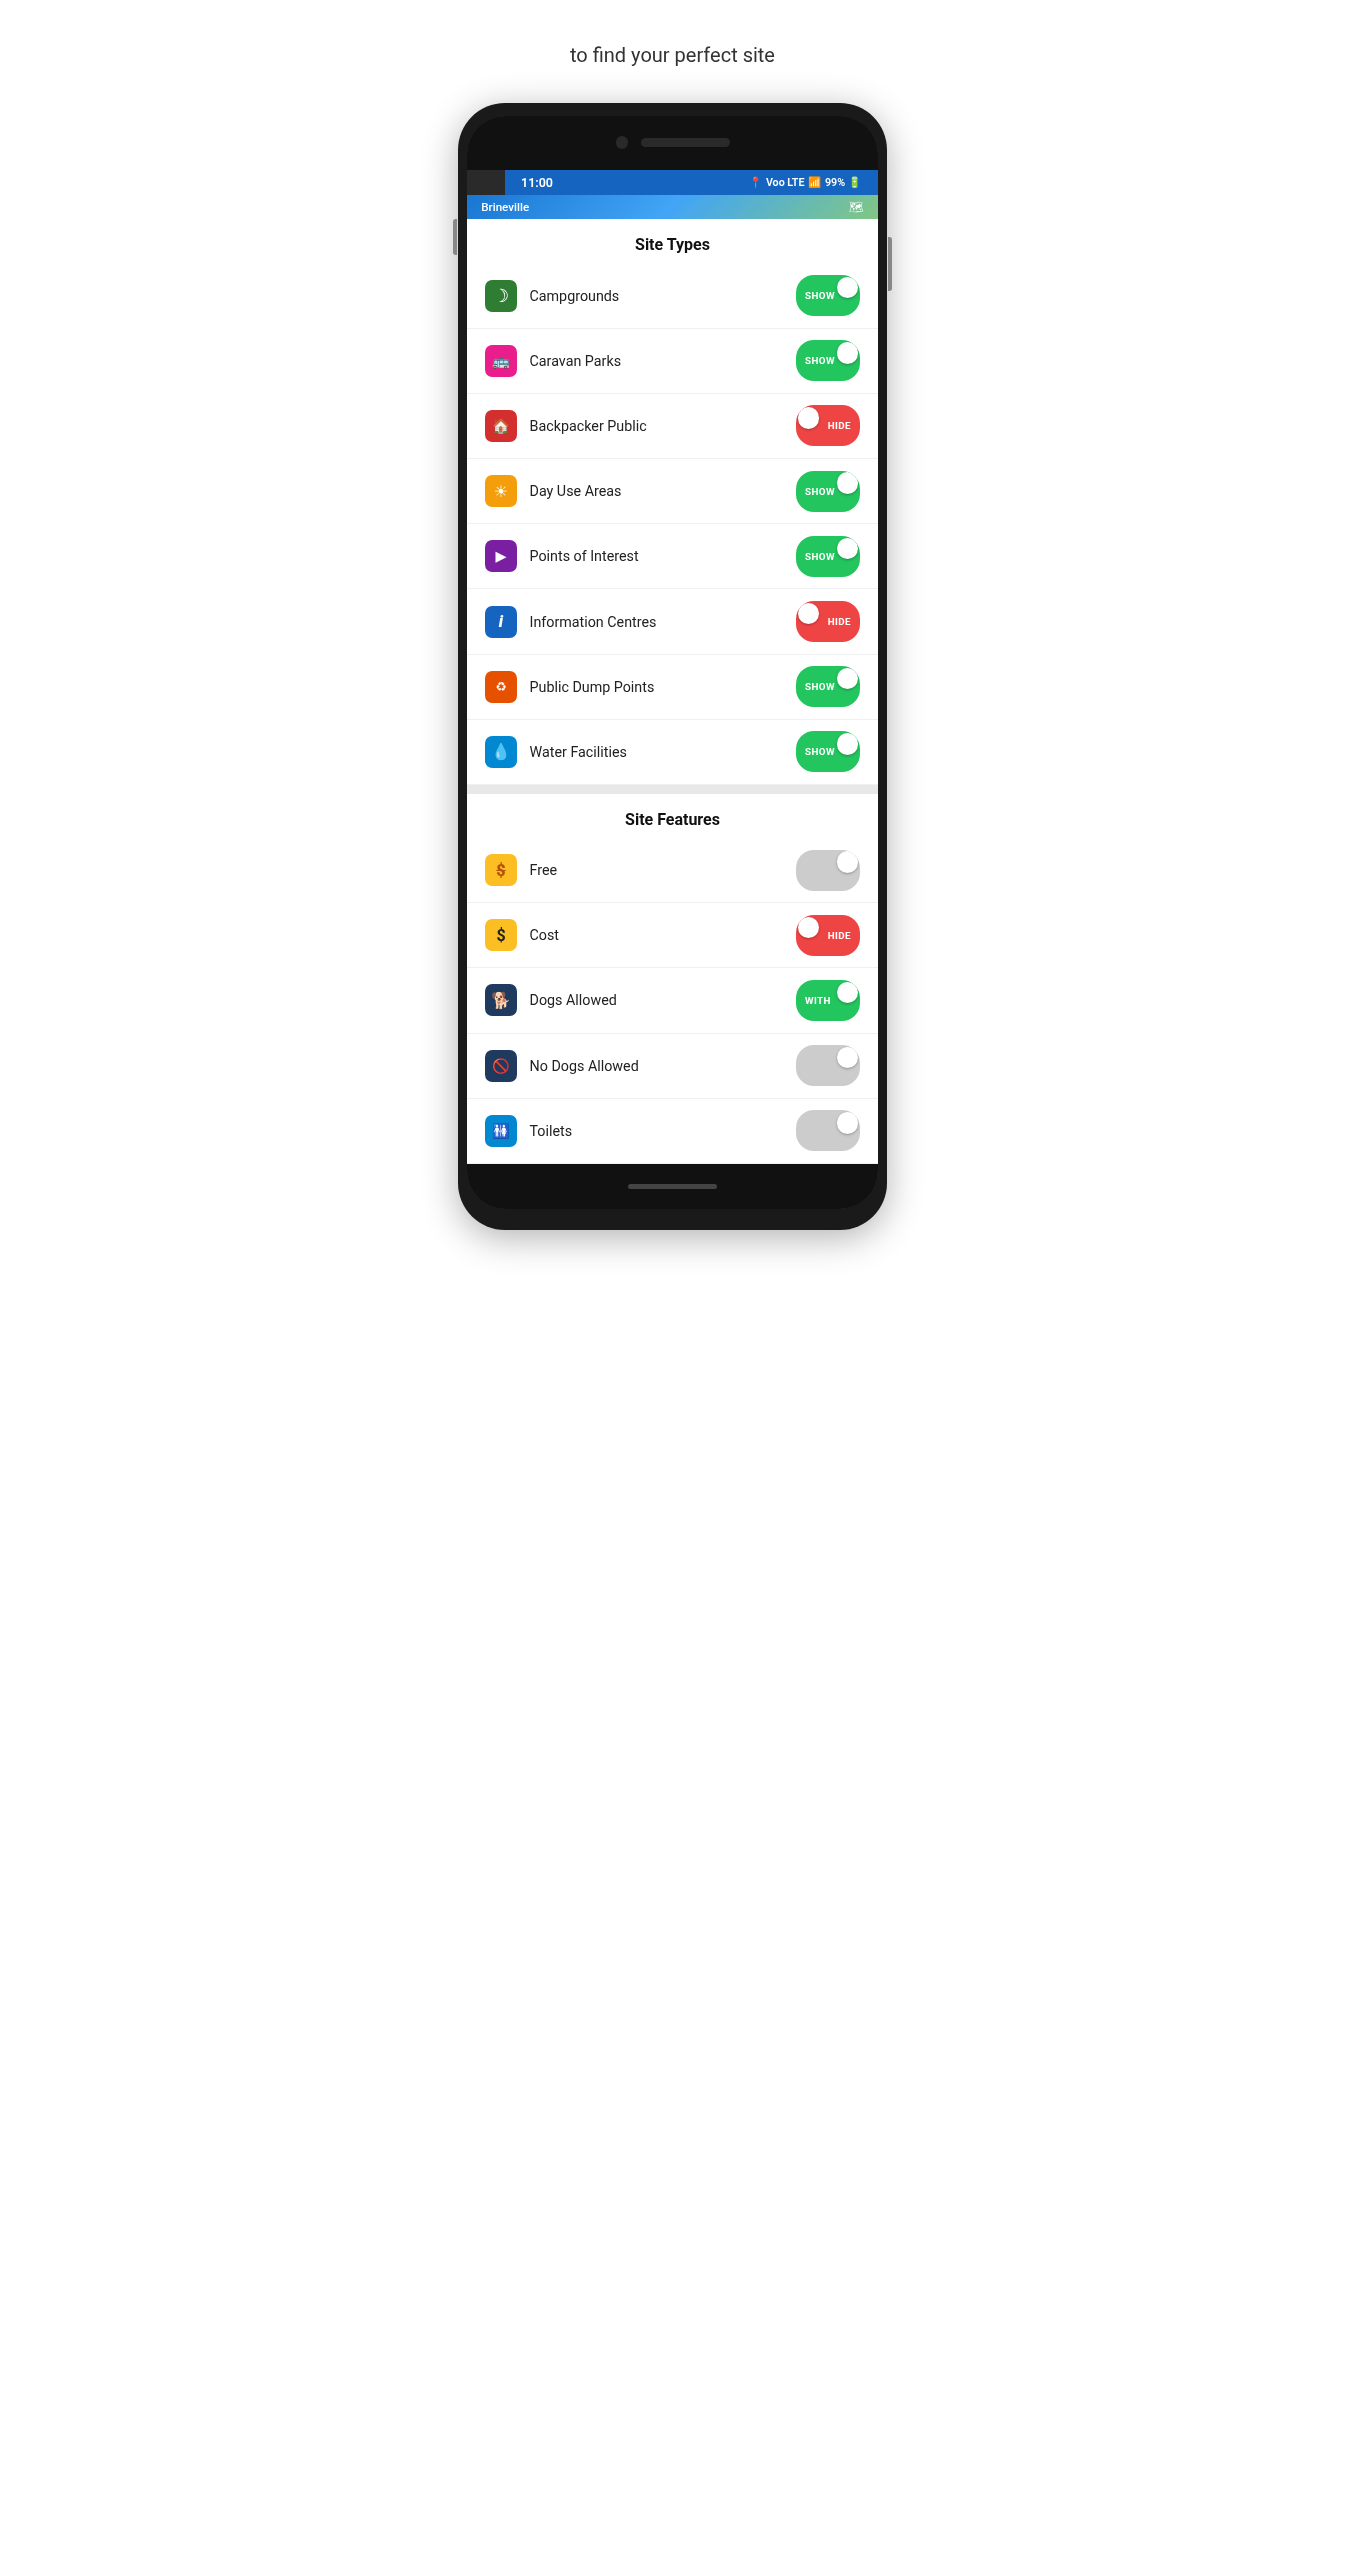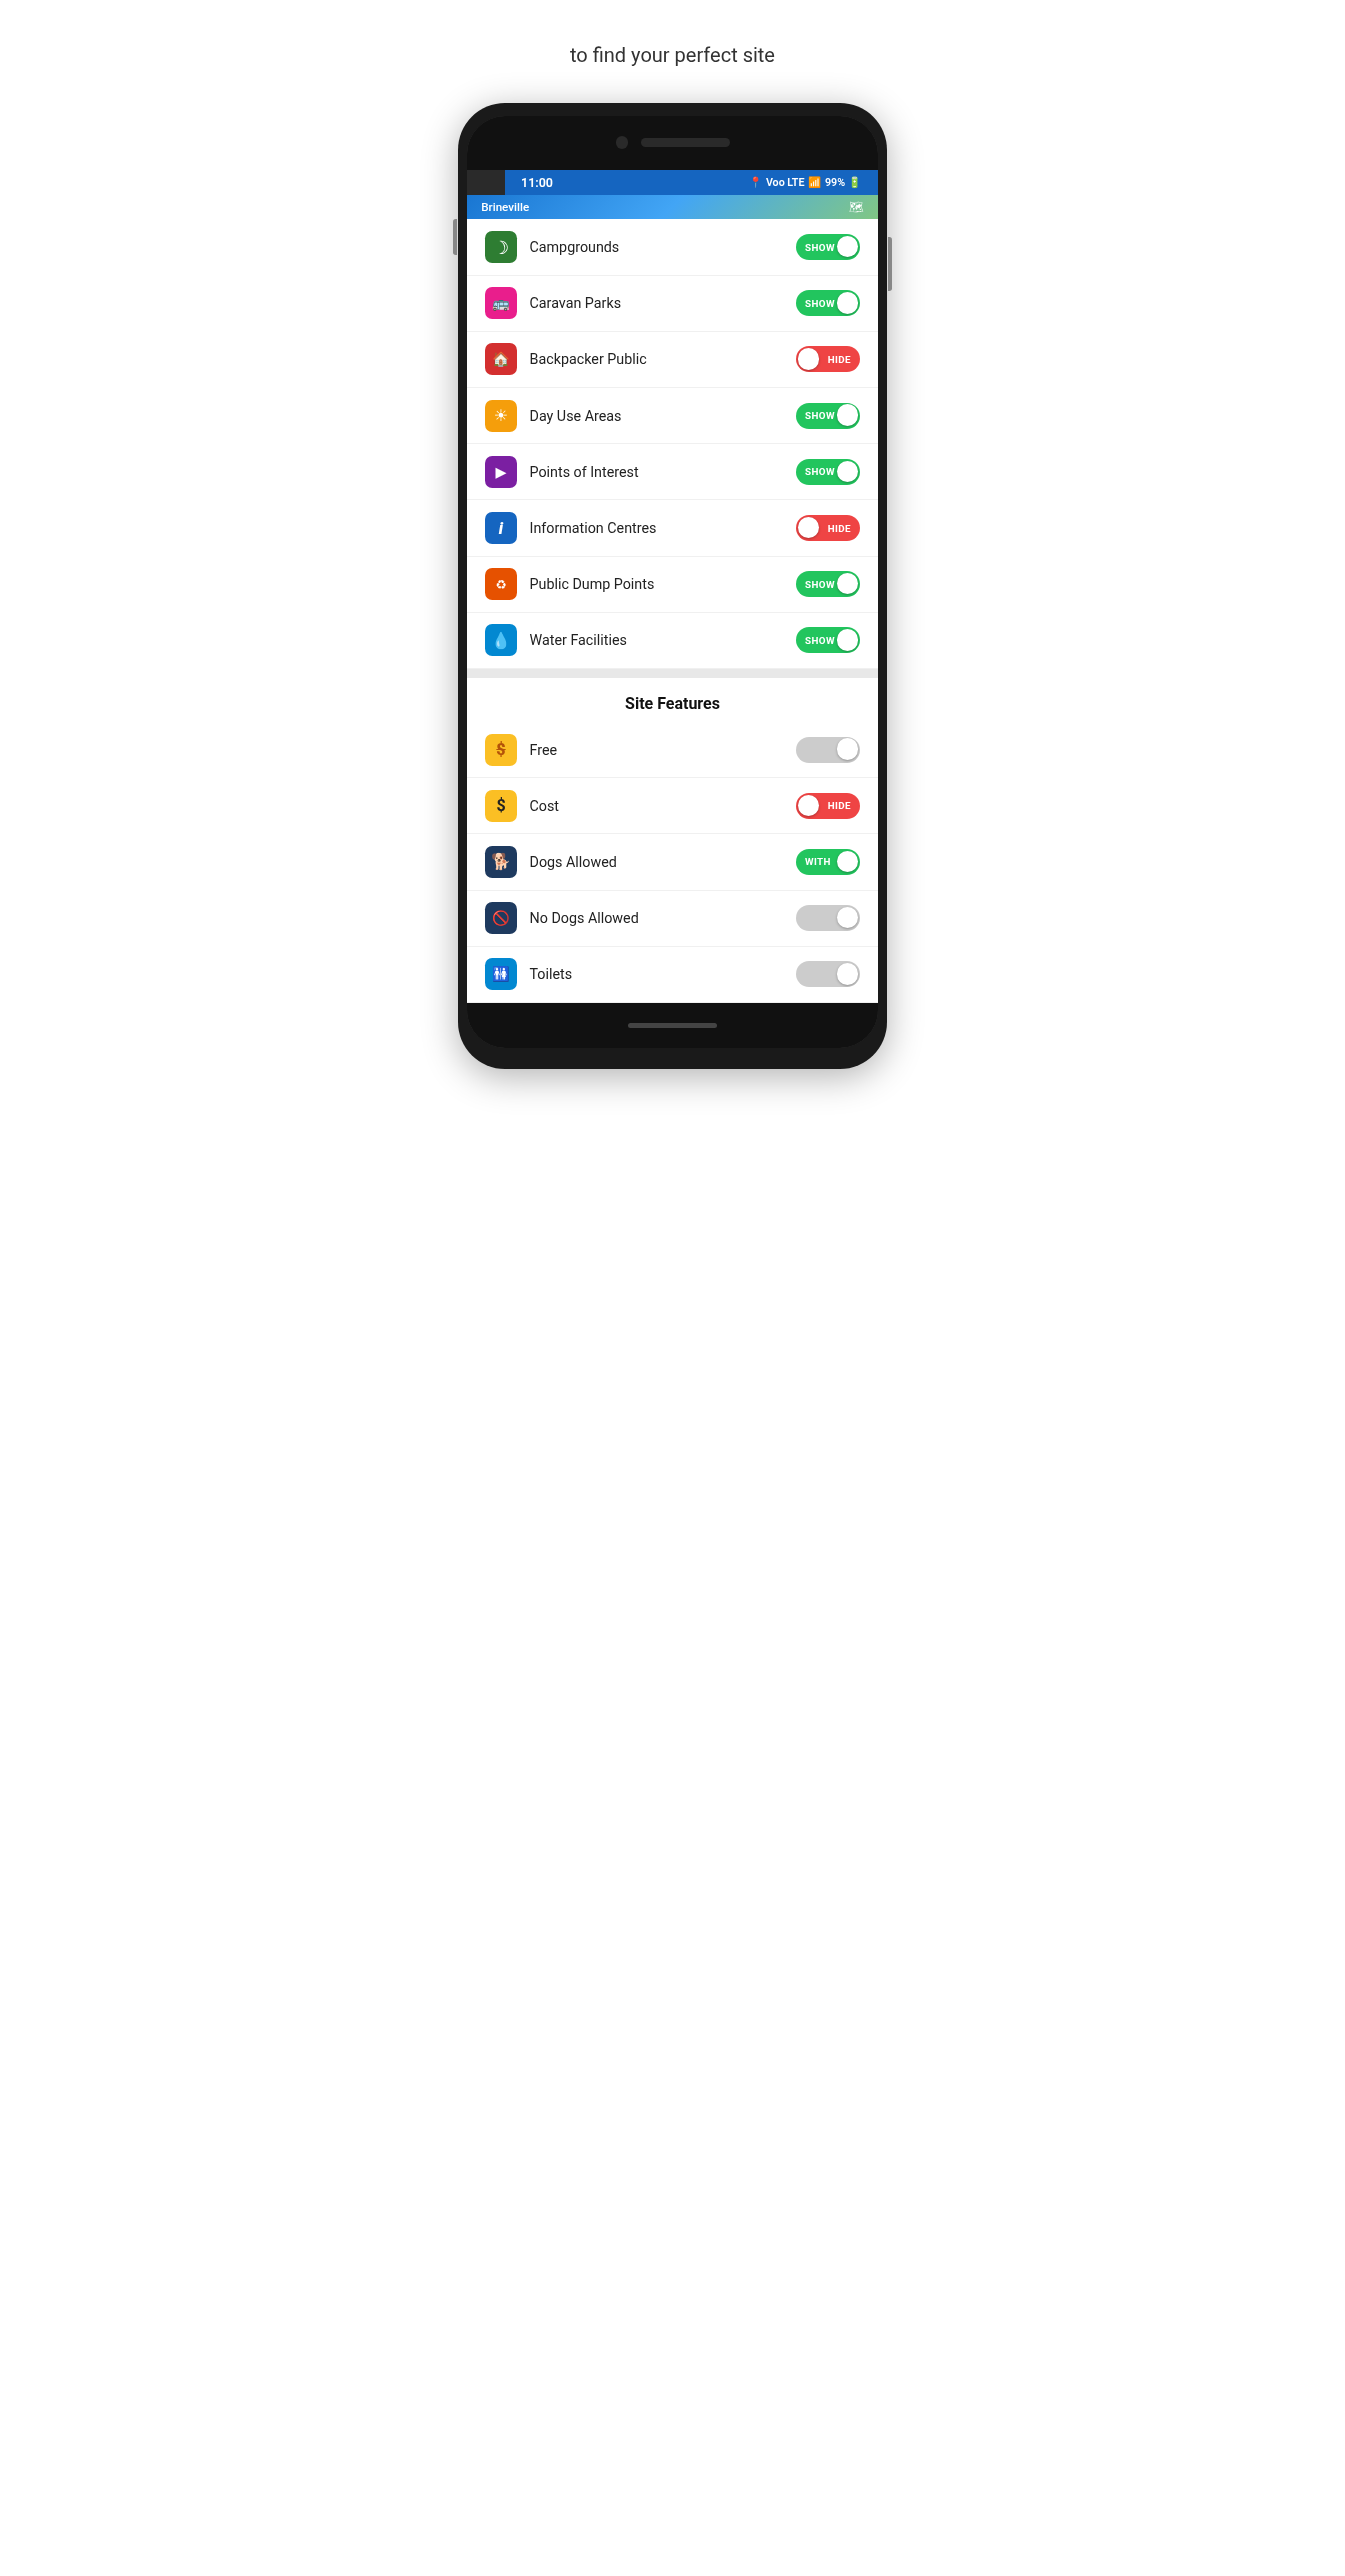--- a/index.html
+++ b/index.html
@@ -170,21 +170,21 @@
       font-size: 14.3px;
       color: #222;
       font-weight: 400;
     }
 
     
     .toggle {
       display: flex;
       align-items: center;
       border-radius: 18px;
-      height: 26px;
+      height: 41px;
       min-width: 64px;
       position: relative;
       font-size: 9.8px;
       font-weight: 700;
       letter-spacing: 0.4px;
       overflow: hidden;
     }
     .toggle.show {
       background: #22c55e;
       justify-content: flex-start;
@@ -343,20 +343,21 @@
     </div>
 
     <div class="map-peek">
       <span class="map-peek-title">Brineville</span>
       <span>🗺</span>
     </div>
 
     <div class="screen-content">
 
       <div class="filter-panel">
+        <div class="section-title">Site Types</div>
 
         <div class="filter-row">
           <div class="filter-icon icon-campground">☽</div>
           <span class="filter-label">Campgrounds</span>
           <div class="toggle show">
             <span>SHOW</span>
             <div class="toggle-knob"></div>
           </div>
         </div>
 

